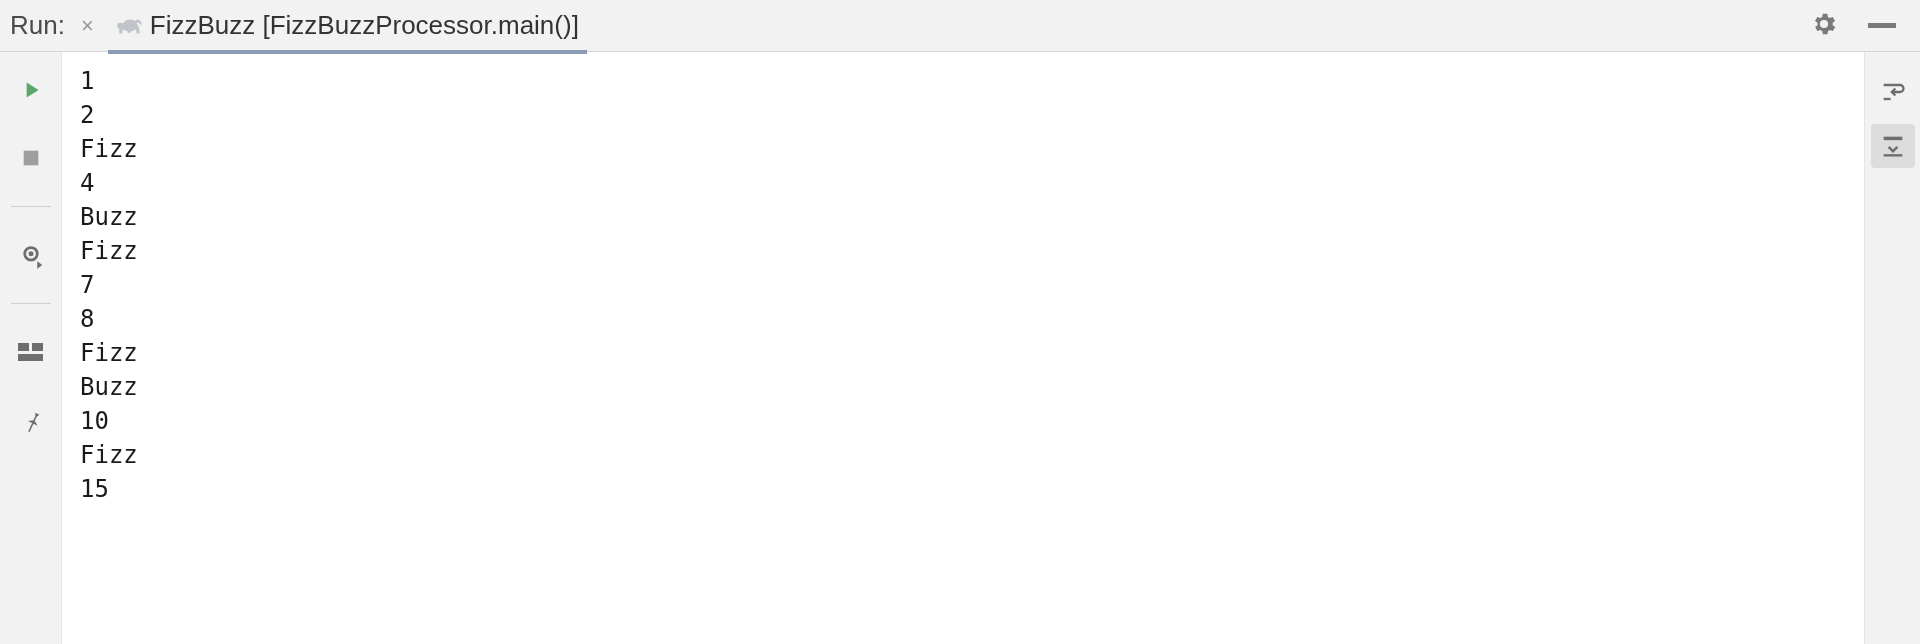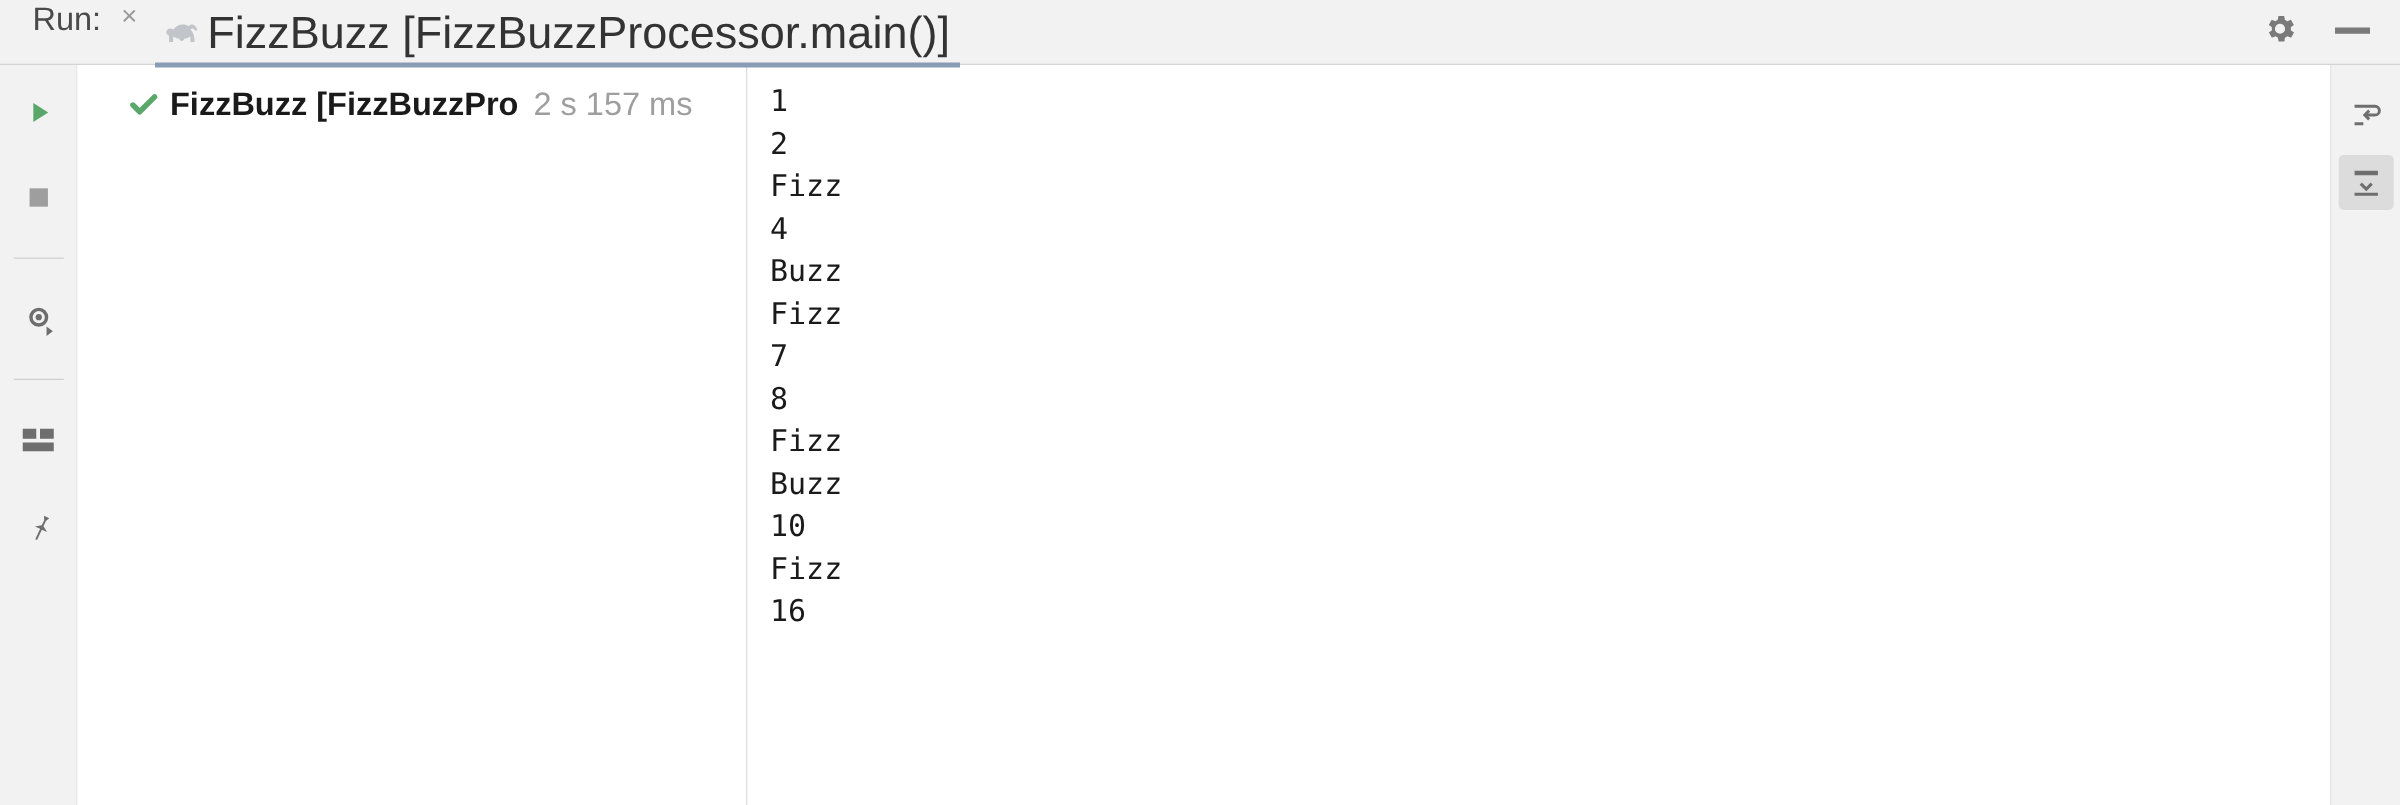--- a/index.html
+++ b/index.html
@@ -21,22 +21,22 @@
       height: 52px;
       background: #f2f2f2;
       border-bottom: 1px solid #d4d4d4;
       display: flex;
       align-items: center;
       padding: 0 10px;
       position: relative;
     }
     .header-left {
       display: flex;
+      align-items: center;
       gap: 8px;
-      margin-left: 16px;
     }
     .run-label {
       font-size: 26px;
       color: #4a4a4a;
       margin-right: 2px;
     }
     .close-x {
       font-size: 22px;
       color: #9a9a9a;
       cursor: pointer;
@@ -51,21 +51,21 @@
       border-bottom: 4px solid #8a9bb5;
       position: relative;
       top: 2px;
     }
     .elephant-icon {
       width: 26px;
       height: 26px;
       opacity: 0.55;
     }
     .tab-text {
-      font-size: 36px;
+      font-size: 26px;
       color: #333;
     }
     .header-right {
       margin-left: auto;
       display: flex;
       align-items: center;
       gap: 30px;
       padding-right: 14px;
     }
     .gear-icon, .minimize-icon {
@@ -223,44 +223,35 @@
           <rect x="0" y="11" width="25" height="7"></rect>
         </svg>
       </div>
       <div class="tb-btn">
         <svg width="26" height="26" viewBox="0 0 24 24" fill="#6e6e6e">
           <path d="M14 3l7 7-3 1-3 3 1 5-3-3-6 6-1-1 6-6-3-3 5 1 3-3 1-3-4-4z" transform="rotate(-20 12 12)"></path>
         </svg>
       </div>
     </div>
 
-    <div class="tree-panel">
-      <div class="tree-row">
-        <svg class="check-icon" width="26" height="26" viewBox="0 0 24 24">
-          <path d="M4 12l5 5L20 6" fill="none" stroke="#59a869" stroke-width="4" stroke-linecap="round" stroke-linejoin="round"></path>
-        </svg>
-        <span class="tree-name">FizzBuzz [FizzBuzzPro</span>
-        <span class="tree-time">2 s 157 ms</span>
-      </div>
-    </div>
 
     <div class="console-panel" id="console">
         <div class="console-line">1</div>
         <div class="console-line">2</div>
         <div class="console-line">Fizz</div>
         <div class="console-line">4</div>
         <div class="console-line">Buzz</div>
         <div class="console-line">Fizz</div>
         <div class="console-line">7</div>
         <div class="console-line">8</div>
         <div class="console-line">Fizz</div>
         <div class="console-line">Buzz</div>
         <div class="console-line">10</div>
         <div class="console-line">Fizz</div>
-        <div class="console-line">16</div>
+        <div class="console-line">15</div>
       </div>
 
     <div class="right-toolbar">
       <div class="rt-btn">
         <svg width="28" height="28" viewBox="0 0 24 24" fill="none" stroke="#6e6e6e" stroke-width="2">
           <path d="M4 6h14a3 3 0 0 1 0 6h-6"></path>
           <path d="M14 9l-3 3 3 3"></path>
           <path d="M4 18h6"></path>
         </svg>
       </div>

